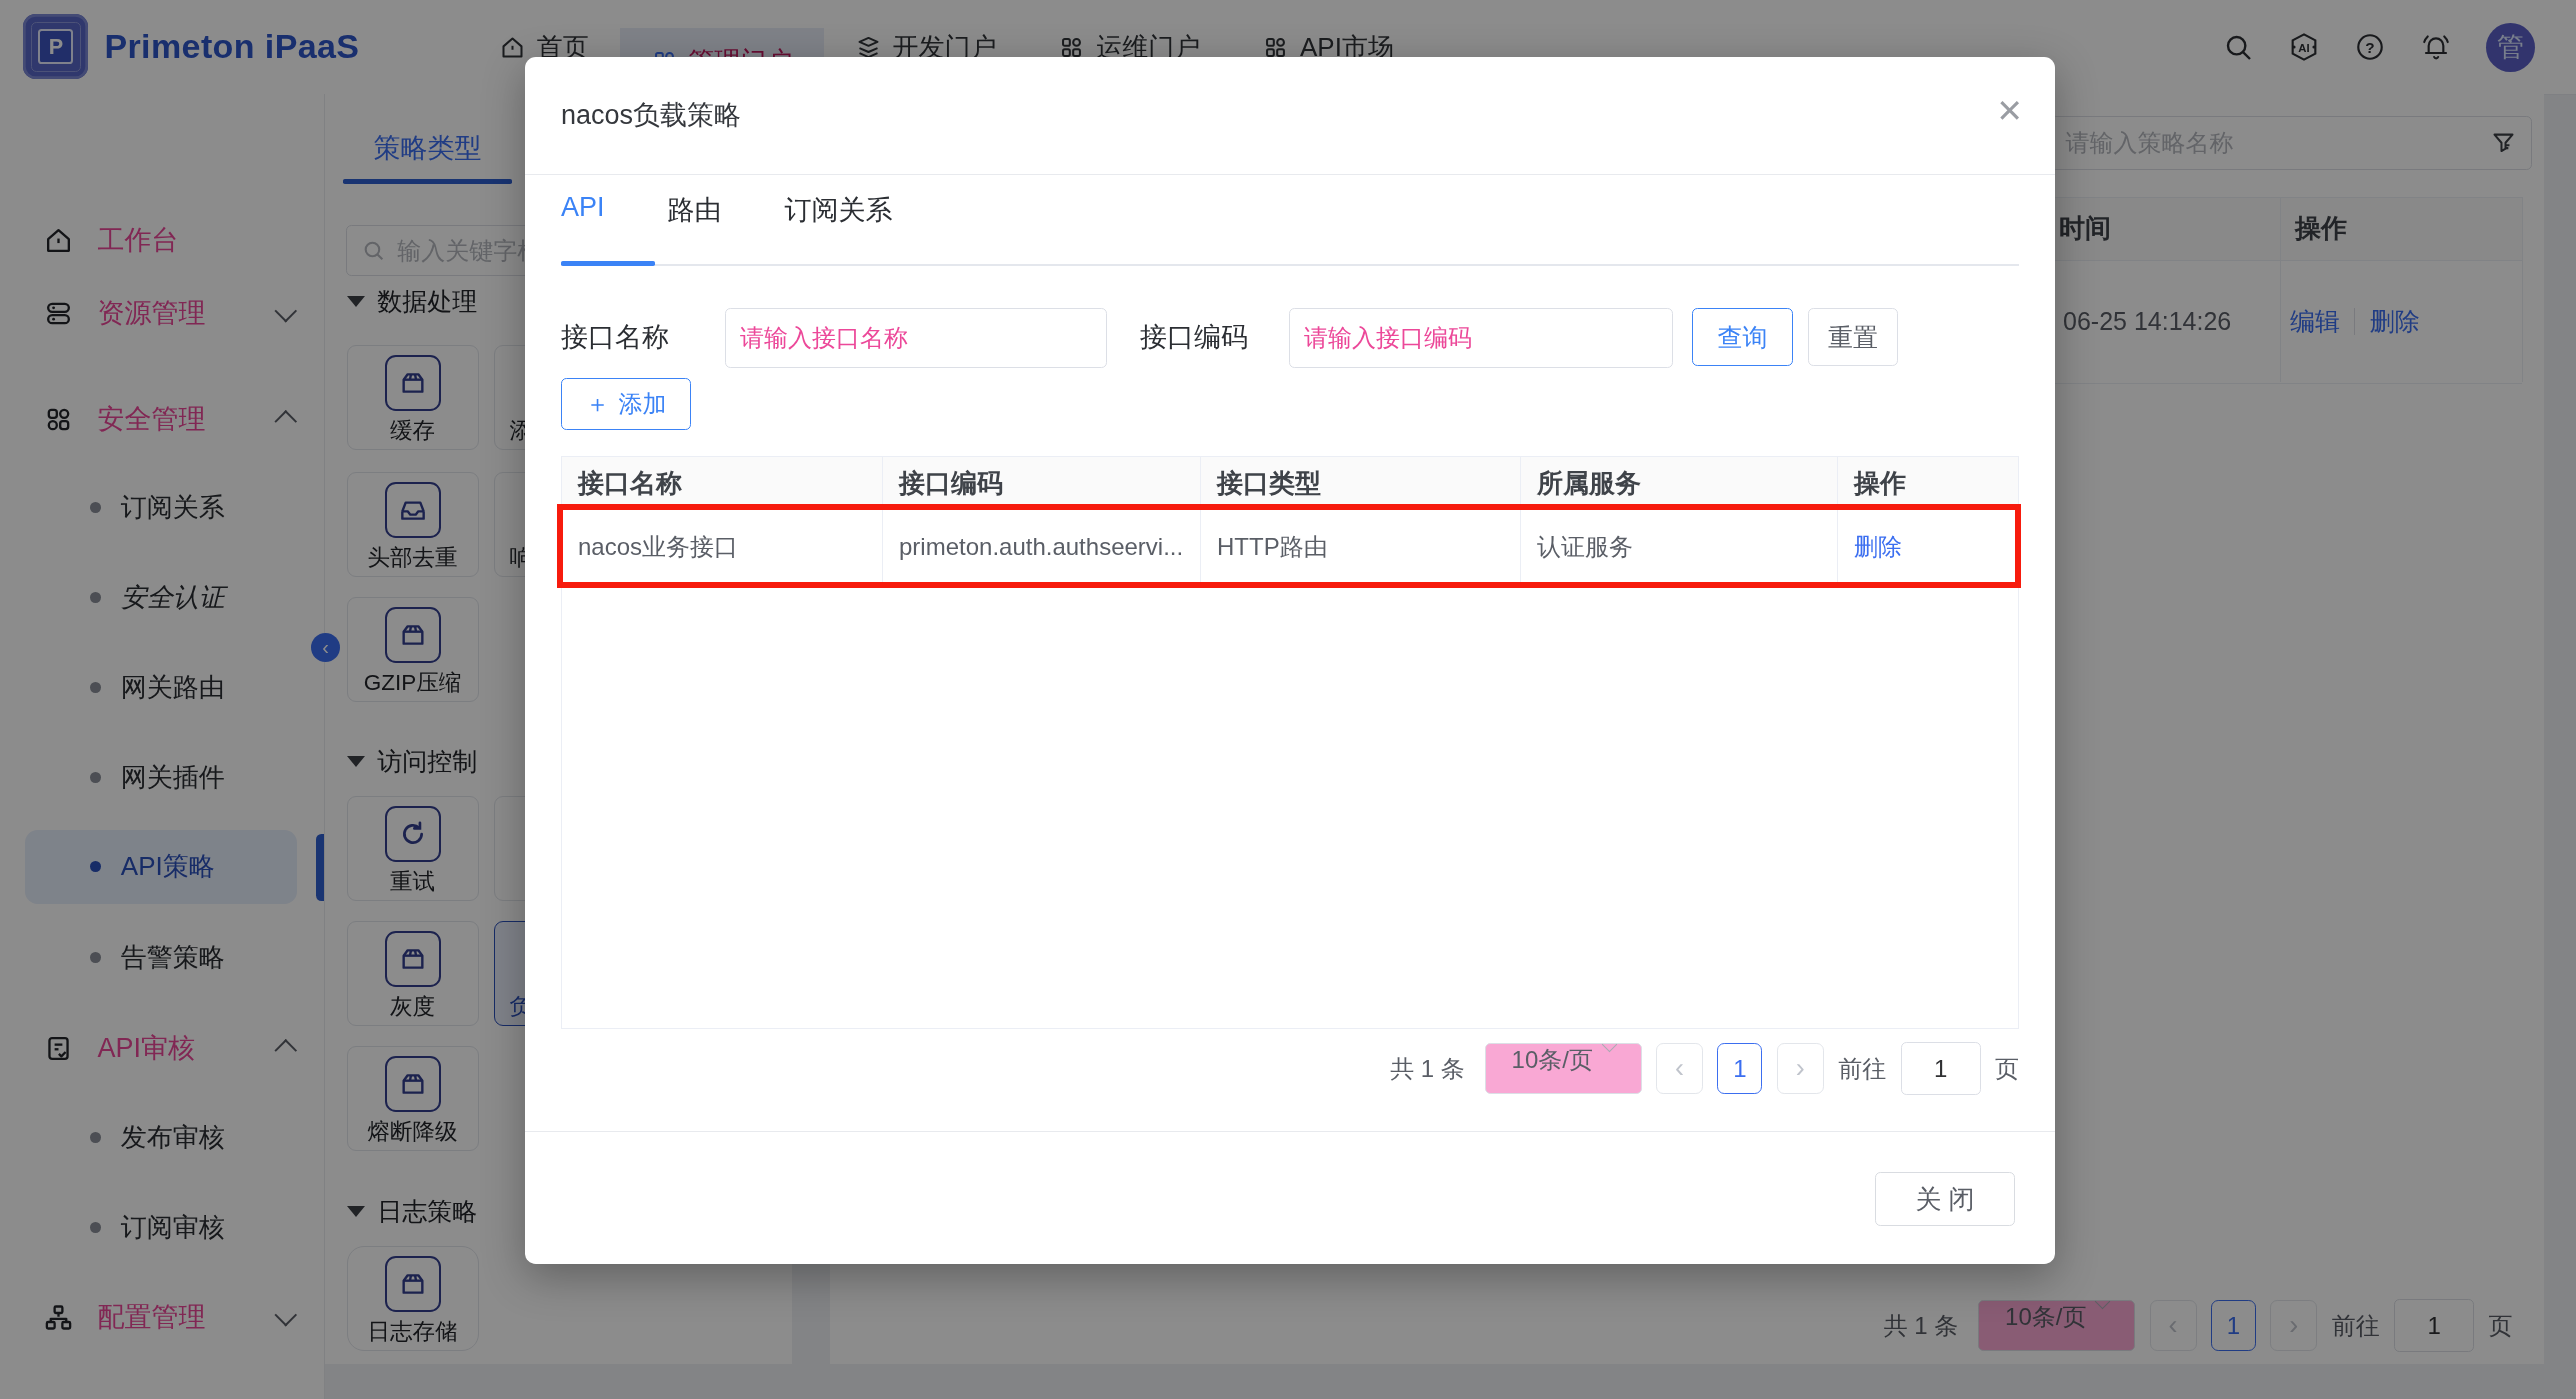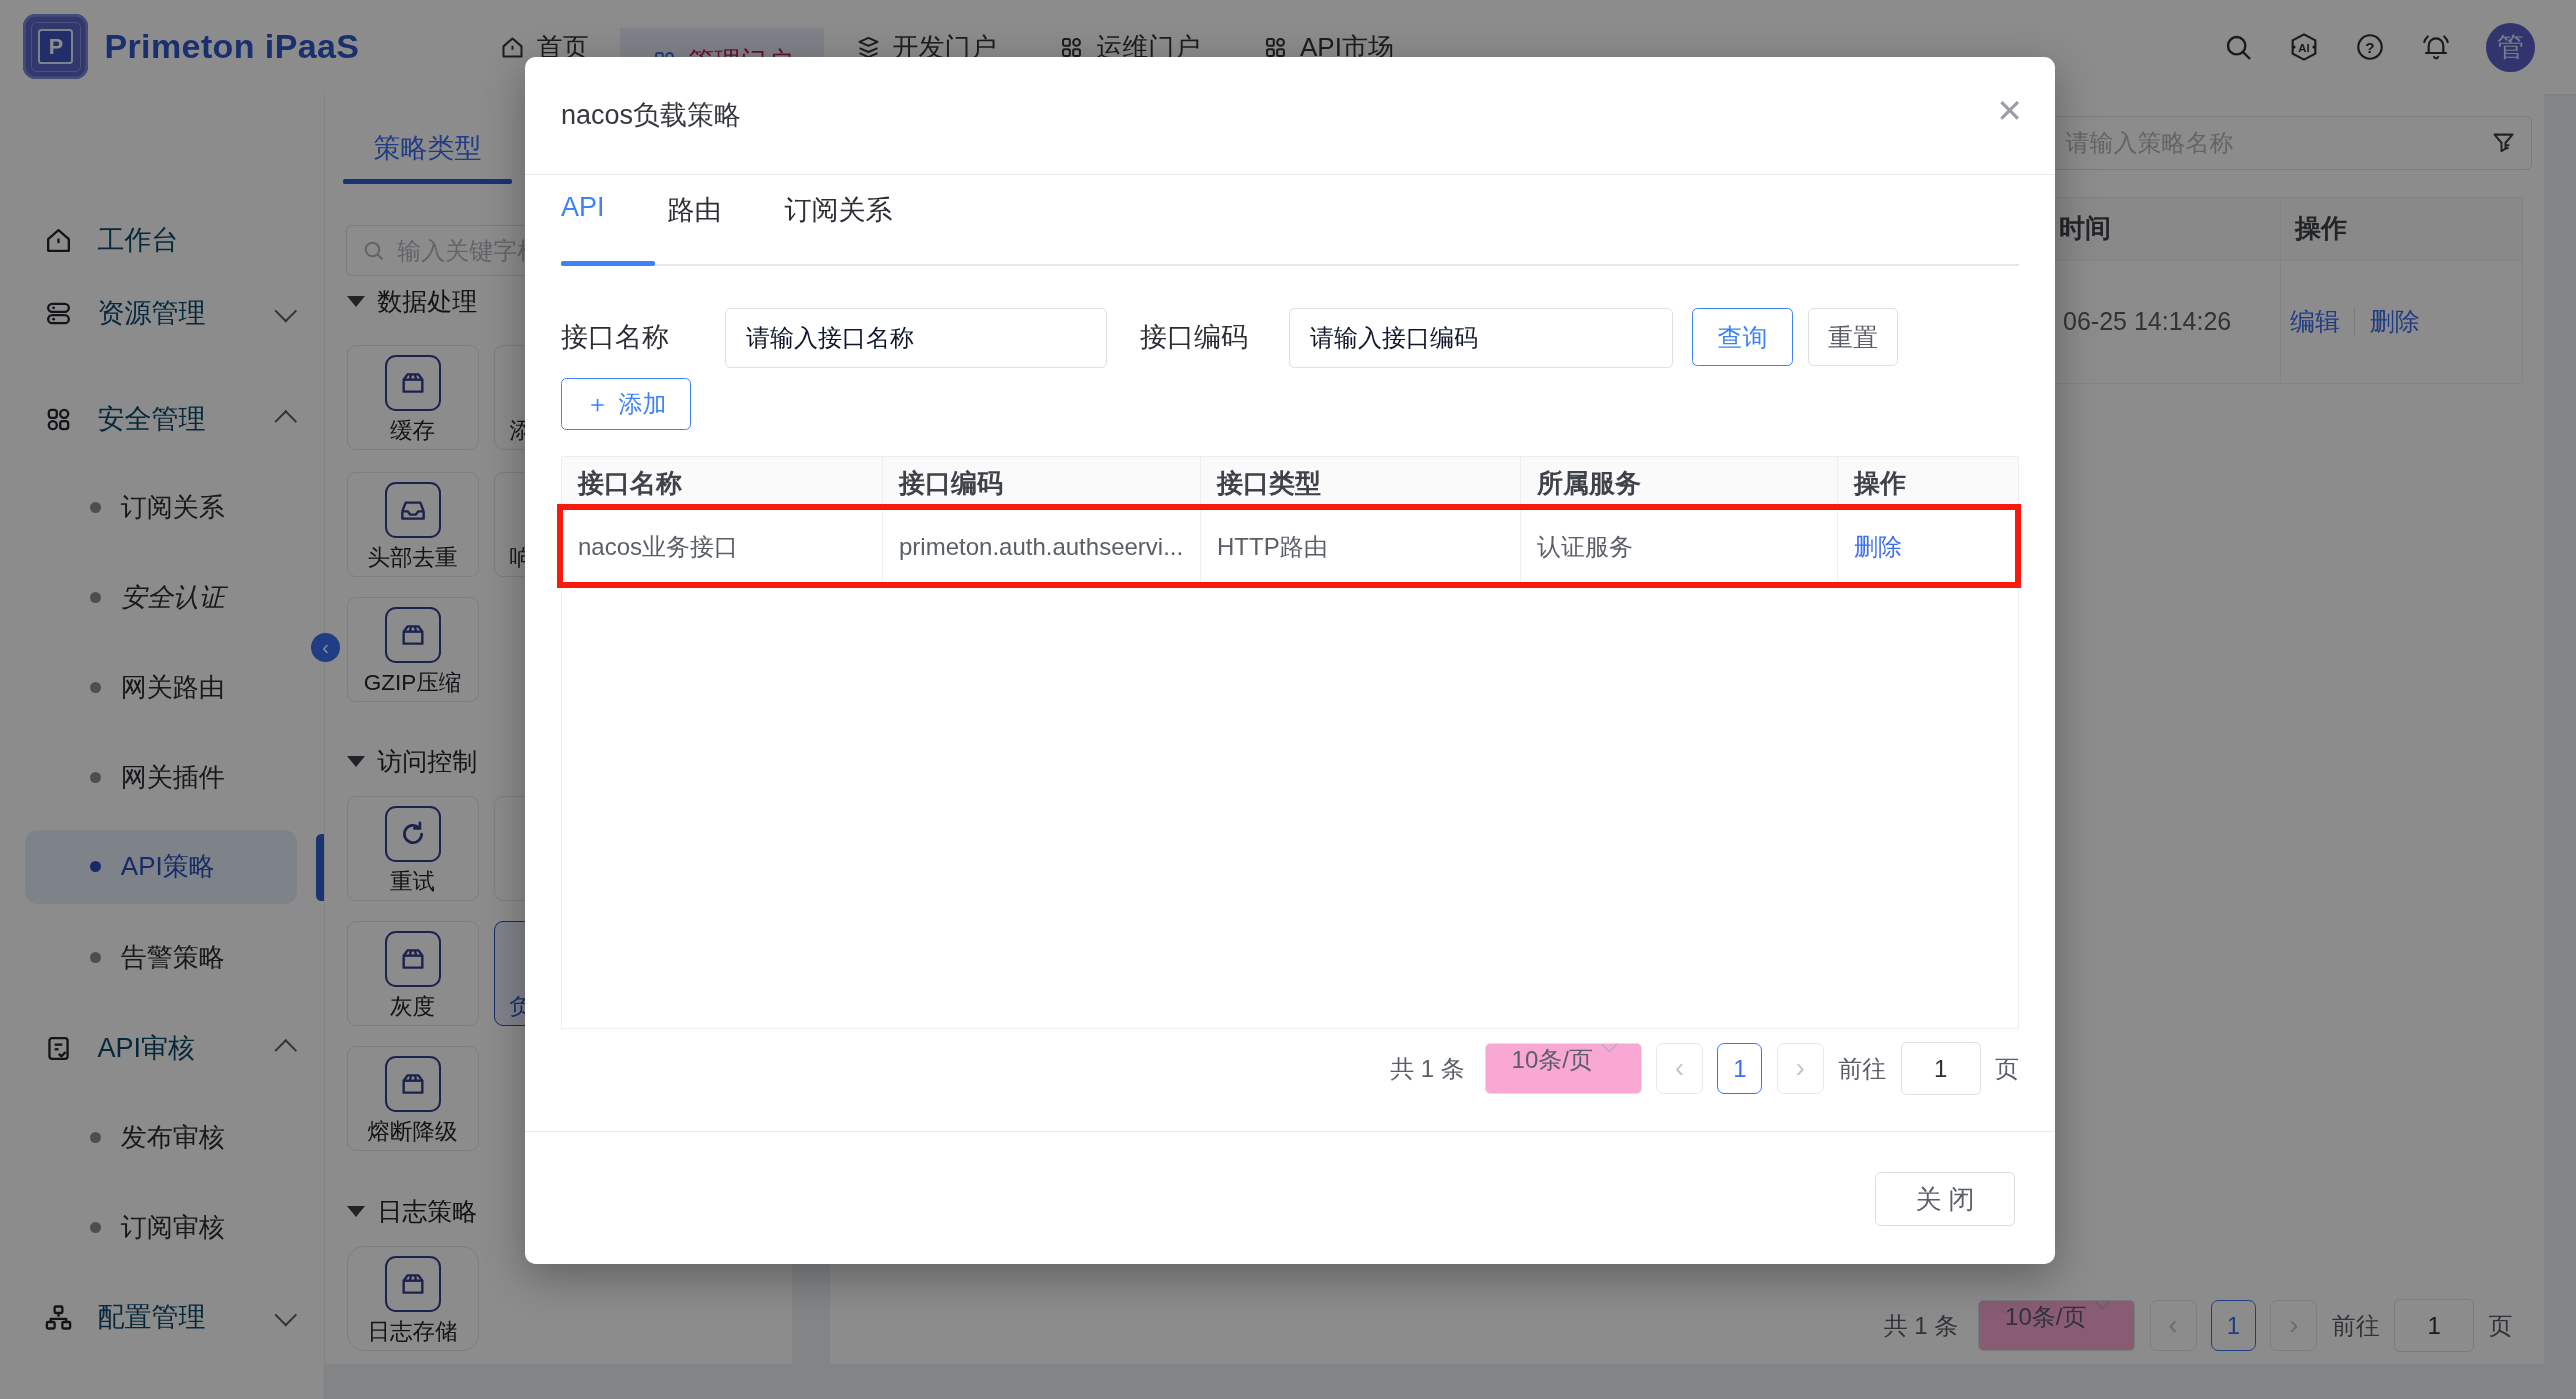--- a/index.html
+++ b/index.html
@@ -18,21 +18,21 @@
   .nav-item{display:flex;align-items:center;gap:10.8px;padding:0 31px;font-size:26px;color:#32353a;cursor:pointer;}
   .nav-item .nicon{width:27px;height:27px;color:#32353a;}
   .nav-item.active{background:#e8edf8;color:#be185d;margin-top:28px;}
   .nav-item.active .nicon{color:#3b6ef0;}
   .top-actions{position:absolute;right:41px;top:0;height:94px;display:flex;align-items:center;gap:34px;}
   .ticon{width:32px;height:32px;color:#2c2f33;cursor:pointer;}
   .avatar{width:49px;height:49px;border-radius:50%;background:#5b5fc7;color:#dbe6ff;font-size:27px;display:flex;align-items:center;justify-content:center;cursor:pointer;}
 
   
   .sidebar{position:absolute;left:0;top:94px;width:324px;height:1306px;background:#ffffff;border-right:0.9px solid #e9ebef;}
-  .side-item{position:absolute;left:0;width:324px;height:50px;display:flex;align-items:center;font-size:27px;color:#0c4a6e;cursor:pointer;}
+  .side-item{position:absolute;left:0;width:324px;height:50px;display:flex;align-items:center;font-size:27px;color:#ec4899;cursor:pointer;}
   .side-item .sicon{width:31px;height:31px;margin-left:43px;margin-right:23.4px;color:#23262b;flex:0 0 auto;}
   .side-sub{position:absolute;left:0;width:324px;height:45px;display:flex;align-items:center;font-size:26px;color:#2b2e33;cursor:pointer;}
   .dot{width:10.8px;height:10.8px;border-radius:50%;background:#8a8f99;margin-left:90px;margin-right:20px;flex:0 0 auto;}
   .chev{width:13.5px;height:13.5px;border-right:2.7px solid #5a5e66;border-bottom:2.7px solid #5a5e66;position:absolute;right:31px;}
   .chev.down{transform:rotate(45deg);margin-top:-5.4px;}
   .chev.up{transform:rotate(-135deg);margin-top:5.4px;}
   .side-pill{position:absolute;left:25px;top:736px;width:272px;height:74px;background:#e6eefb;border-radius:12.6px;}
   .side-ind{position:absolute;right:0;top:740px;width:8px;height:67px;background:#2f5fd0;border-radius:5.4px 0 0 5.4px;}
   .side-sub.sel{color:#2b50bc;}
   .side-sub.sel .dot{background:#2b50bc;}
@@ -87,21 +87,21 @@
   .m-title{position:absolute;left:36px;top:0;height:117px;line-height:117px;font-size:27px;color:#35383d;}
   .m-close{position:absolute;right:32px;top:38px;font-size:32px;color:#9a9da3;cursor:pointer;line-height:1;}
   .m-hdiv{position:absolute;left:0;top:117px;width:1530px;height:0.9px;background:#e8eaee;}
   .m-tabs{position:absolute;left:36px;top:135px;display:flex;gap:63px;font-size:27px;color:#2b2e33;}
   .m-tab{cursor:pointer;padding-bottom:23.4px;}
   .m-tab.active{color:#3b83f6;}
   .m-tabline{position:absolute;left:36px;right:36px;top:207px;height:1.8px;background:#e4e7ed;}
   .m-tabbar{position:absolute;left:36px;top:204px;width:94px;height:4.5px;background:#3b83f6;border-radius:1.8px;z-index:2;}
   .m-label{position:absolute;top:251px;height:58px;line-height:58px;font-size:27px;color:#2b2e33;white-space:nowrap;}
   .m-input{position:absolute;top:251px;height:58px;border:1.8px solid #dcdfe6;border-radius:5.4px;display:flex;align-items:center;background:#fff;}
-  .m-input .ph{font-size:24px;color:#0f172a;margin-left:20px;white-space:nowrap;font-family:Liberation Serif, serif;}
+  .m-input .ph{font-size:24px;color:#ec4899;margin-left:14px;white-space:nowrap;font-family:Liberation Serif, serif;}
   .btn{position:absolute;top:251px;height:58px;border-radius:5.4px;display:flex;align-items:center;justify-content:center;font-size:25px;cursor:pointer;background:#fff;box-sizing:border-box;}
   .btn.primary-o{border:1.8px solid #3b83f6;color:#3b83f6;}
   .btn.plain{border:1.8px solid #dcdfe6;color:#5a5e66;}
   .m-add{position:absolute;left:36px;top:321px;width:130px;height:52px;border:1.8px solid #3b83f6;border-radius:5.4px;color:#3b83f6;font-size:24px;display:flex;align-items:center;justify-content:center;gap:9px;cursor:pointer;background:#fff;box-sizing:border-box;}
   .m-table{position:absolute;left:36px;top:399px;width:1458px;height:573px;border-left:0.9px solid #ebeef5;border-right:0.9px solid #ebeef5;border-bottom:0.9px solid #ebeef5;box-sizing:border-box;}
   .m-thead{display:flex;height:54px;background:#fafafa;border-top:0.9px solid #ebeef5;border-bottom:0.9px solid #ebeef5;box-sizing:border-box;}
   .m-th{font-size:26px;color:#3f4349;font-weight:bold;display:flex;align-items:center;padding-left:16px;box-sizing:border-box;border-right:0.9px solid #ebeef5;}
   .m-th:last-child{border-right:none;}
   .m-trow{display:flex;height:74px;border-bottom:0.9px solid #ebeef5;box-sizing:border-box;}
   .m-td{font-size:24px;color:#5a5e66;display:flex;align-items:center;padding-left:16px;box-sizing:border-box;border-right:0.9px solid #ebeef5;white-space:nowrap;overflow:hidden;}

